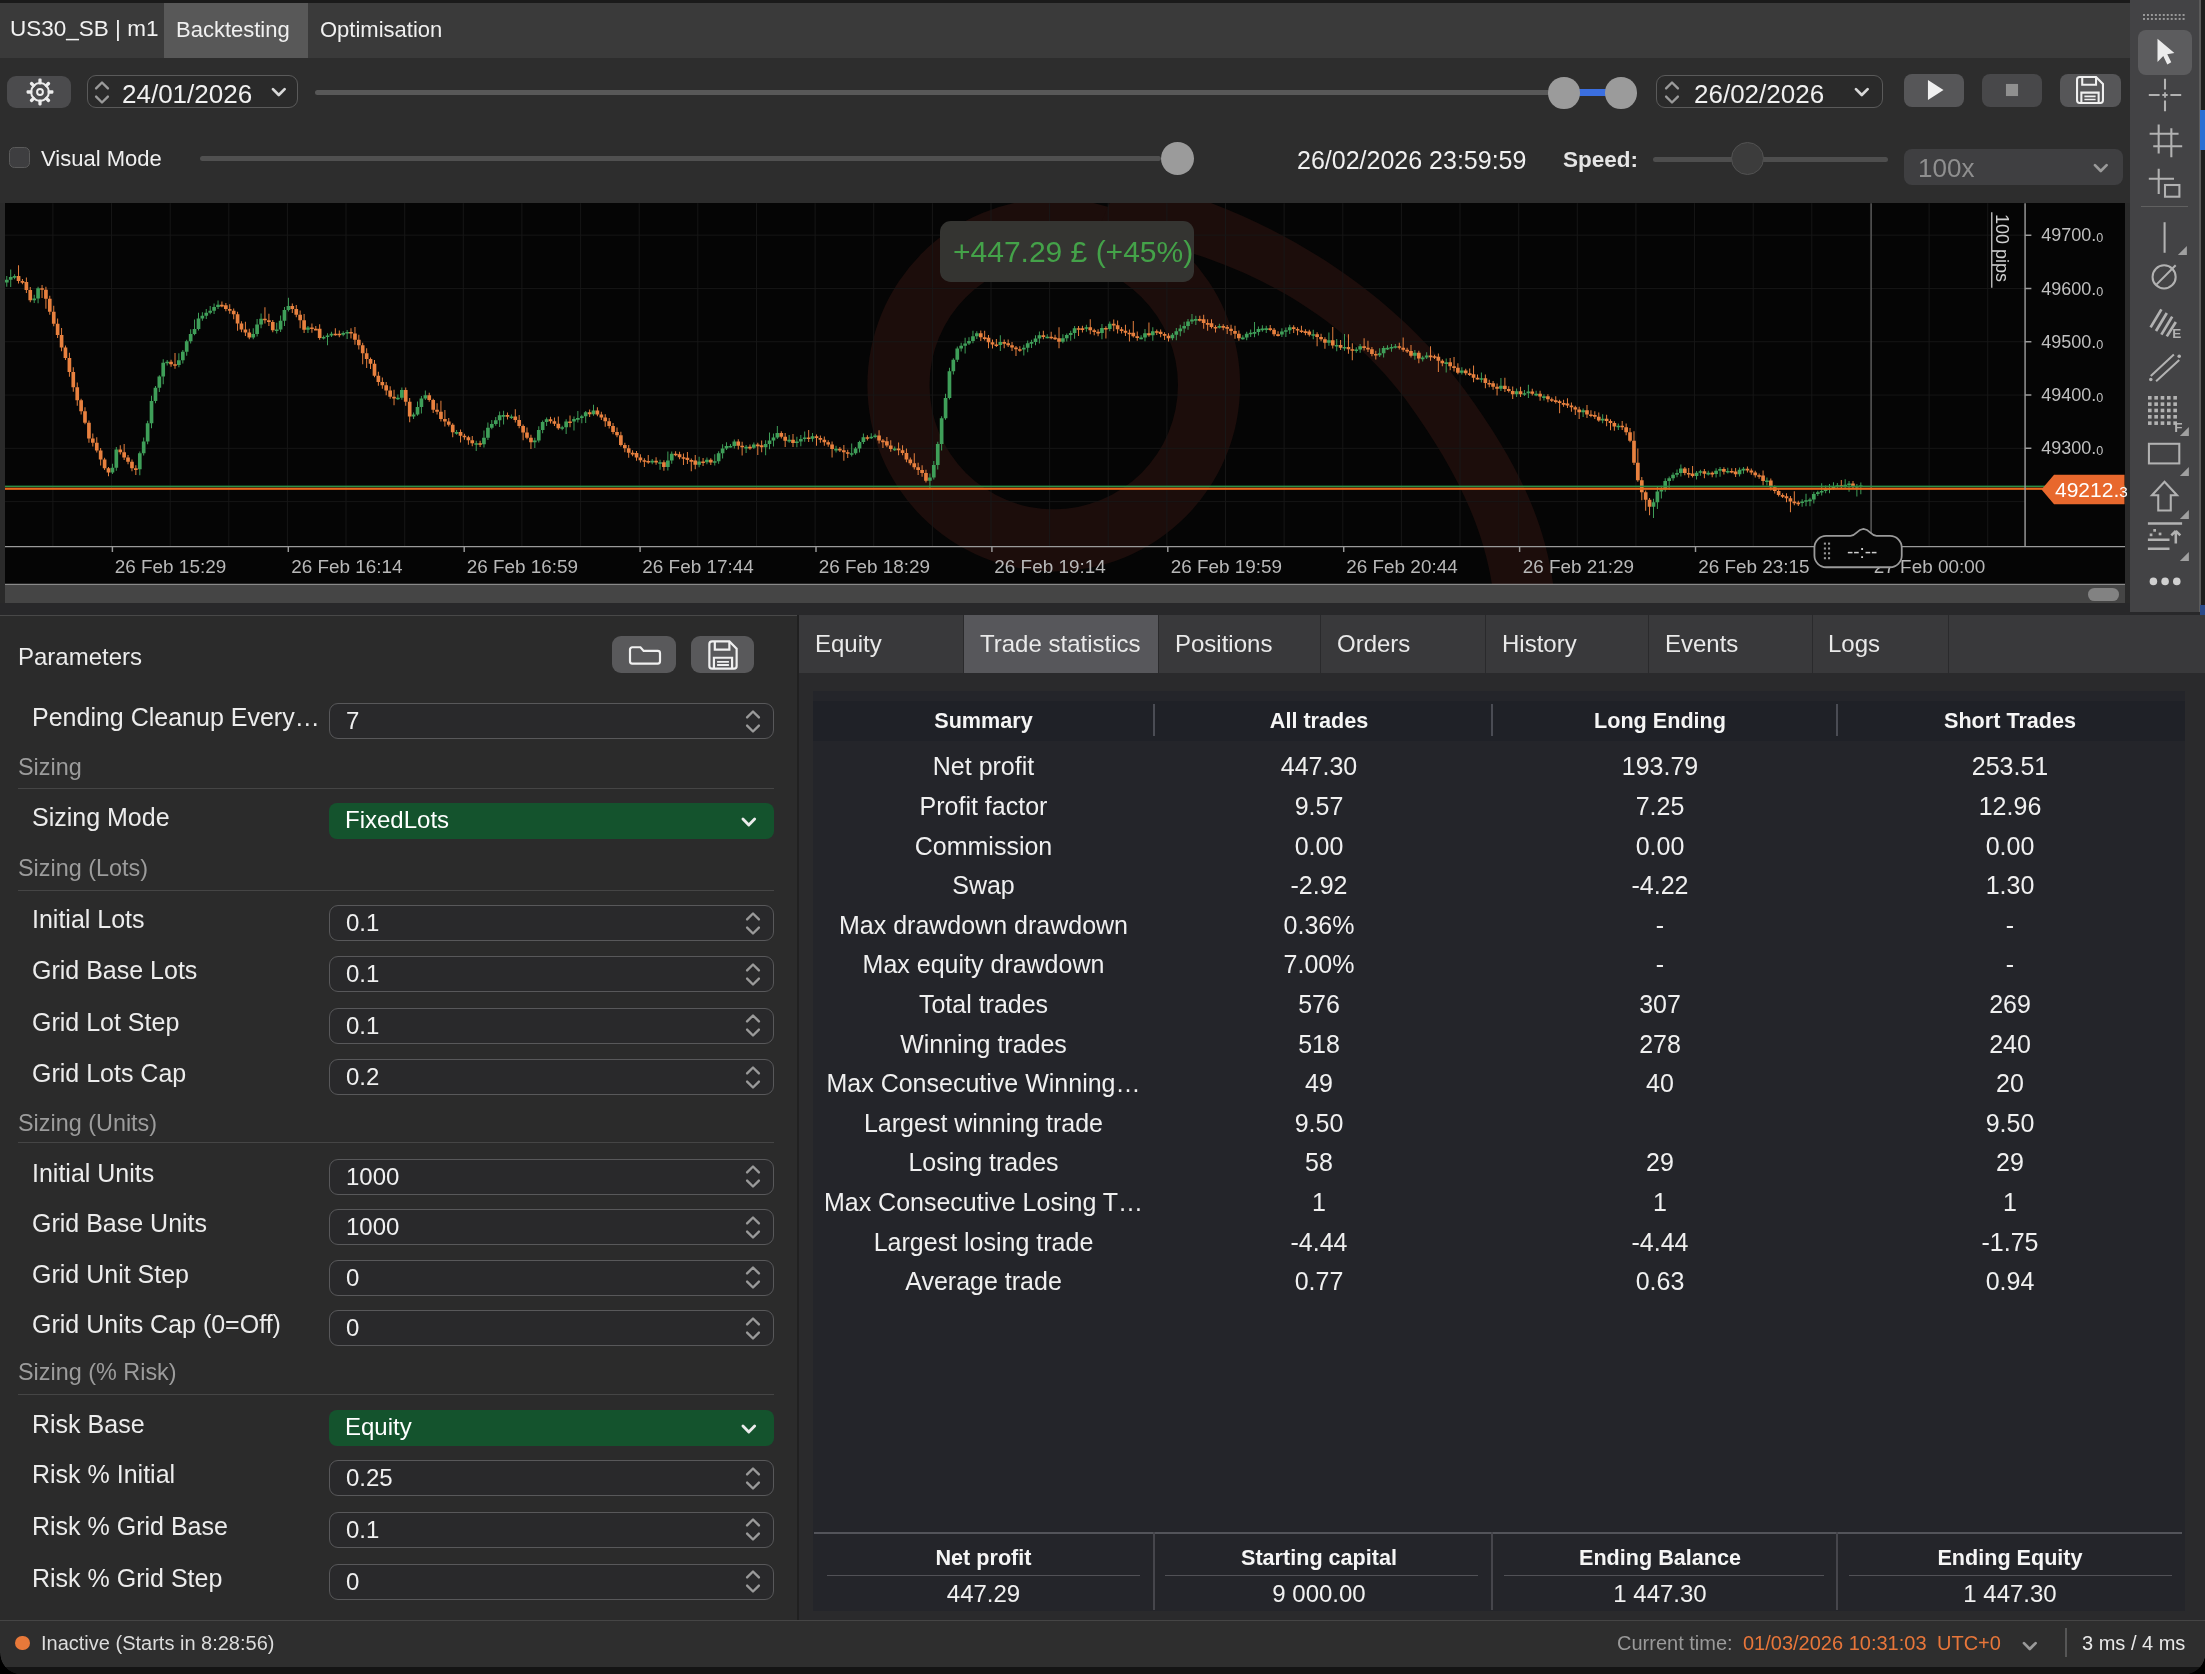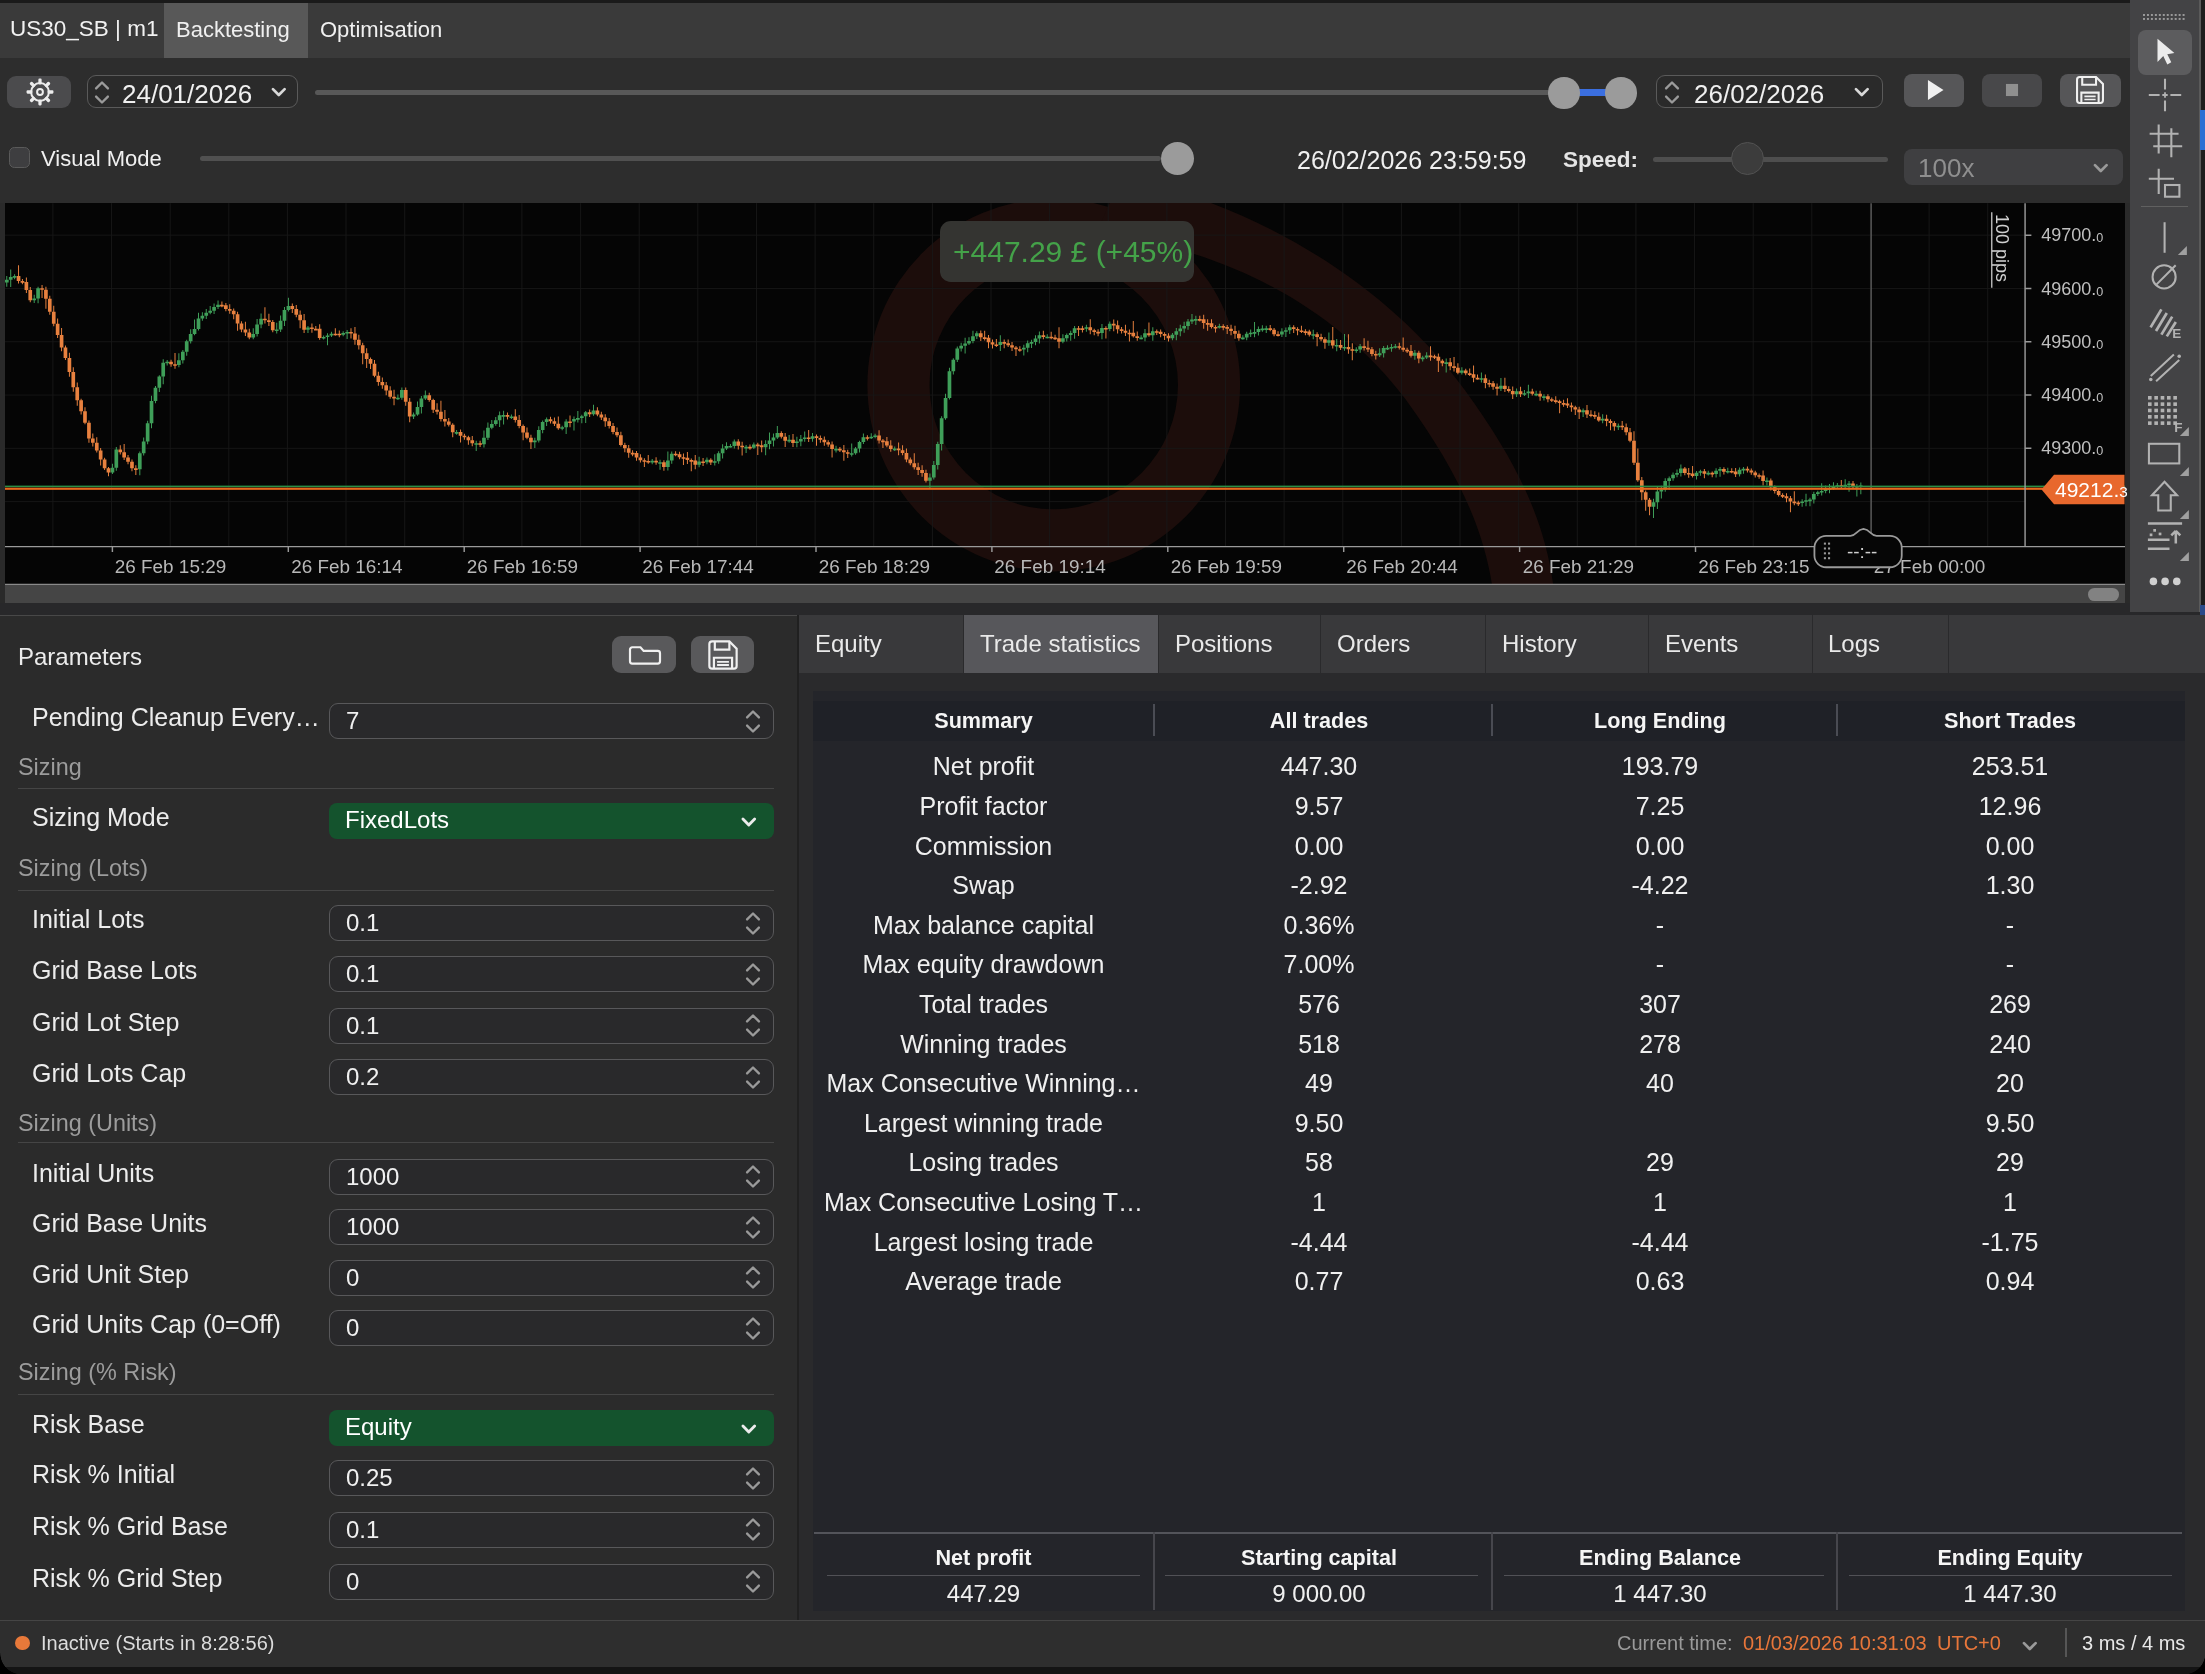--- a/index.html
+++ b/index.html
@@ -465,21 +465,21 @@
     <div class="td" style="left:654px;top:171px;width:414px">7.25</div>
     <div class="td" style="left:1004px;top:171px;width:414px">12.96</div>
     <div class="td" style="left:-22.5px;top:211px;width:414px">Commission</div>
     <div class="td" style="left:313px;top:211px;width:414px">0.00</div>
     <div class="td" style="left:654px;top:211px;width:414px">0.00</div>
     <div class="td" style="left:1004px;top:211px;width:414px">0.00</div>
     <div class="td" style="left:-22.5px;top:250px;width:414px">Swap</div>
     <div class="td" style="left:313px;top:250px;width:414px">-2.92</div>
     <div class="td" style="left:654px;top:250px;width:414px">-4.22</div>
     <div class="td" style="left:1004px;top:250px;width:414px">1.30</div>
-    <div class="td" style="left:-22.5px;top:290px;width:414px">Max balance capital</div>
+    <div class="td" style="left:-22.5px;top:290px;width:414px">Max drawdown drawdown</div>
     <div class="td" style="left:313px;top:290px;width:414px">0.36%</div>
     <div class="td" style="left:654px;top:290px;width:414px">-</div>
     <div class="td" style="left:1004px;top:290px;width:414px">-</div>
     <div class="td" style="left:-22.5px;top:329px;width:414px">Max equity drawdown</div>
     <div class="td" style="left:313px;top:329px;width:414px">7.00%</div>
     <div class="td" style="left:654px;top:329px;width:414px">-</div>
     <div class="td" style="left:1004px;top:329px;width:414px">-</div>
     <div class="td" style="left:-22.5px;top:369px;width:414px">Total trades</div>
     <div class="td" style="left:313px;top:369px;width:414px">576</div>
     <div class="td" style="left:654px;top:369px;width:414px">307</div>

